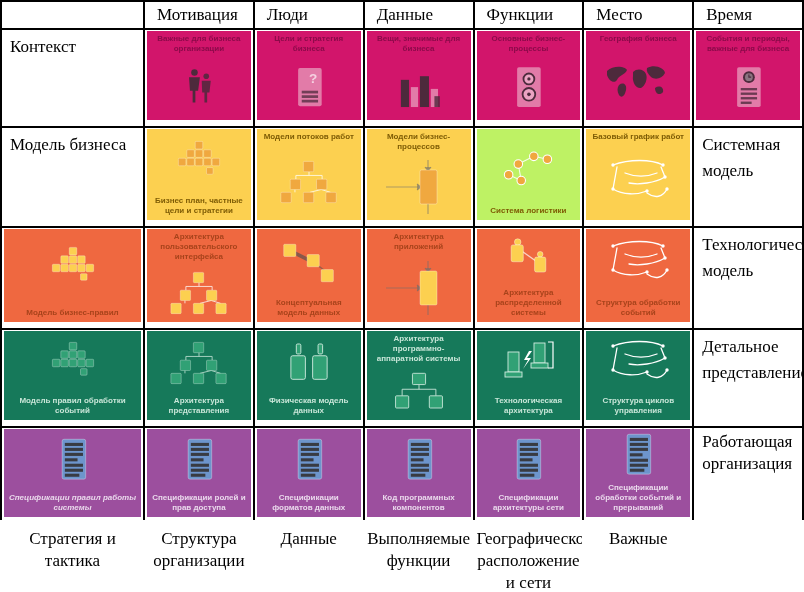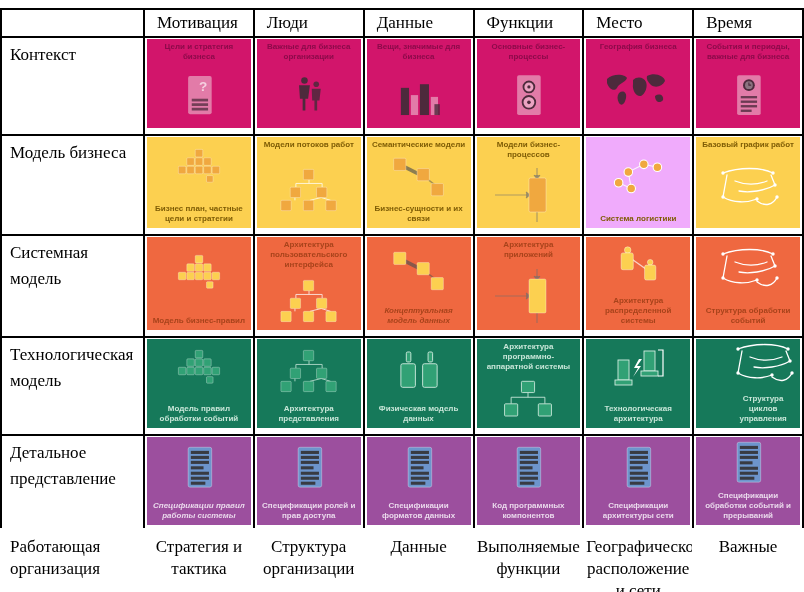--- a/index.html
+++ b/index.html
@@ -1,19 +1,19 @@
 <!DOCTYPE html>
 <html><head>
 <meta charset="utf-8">
 <style>
   html,body{margin:0;padding:0;background:#fff;}
   .frame{width:804px;height:592px;box-sizing:border-box;font-family:"Liberation Serif",serif;}
   .grid{width:804px;height:520px;box-sizing:border-box;border:2px solid #000;background:#000;
         display:grid;grid-template-columns:141px repeat(6,1fr);
-        grid-template-rows:26px 96px 98px 100px 96px 95px 65px;gap:2px;margin-top:8px;}
+        grid-template-rows:26px 96px 98px 100px 96px 95px 65px;gap:2px;}
   .cell{background:#fff;overflow:hidden;box-sizing:border-box;}
   .corner{background:#fff;}
   .colhead{display:flex;align-items:center;padding-left:12px;font-size:17px;color:#000;}
   .rowlabel{padding:4px 6px 0 8px;font-size:17px;line-height:1.55;color:#000;}
   .tilecell{padding:1px 2px 6px 2px;display:flex;}
   .tile{flex:1;display:flex;flex-direction:column;min-width:0;}
   .caption{font-family:"Liberation Sans",sans-serif;font-size:8px;font-weight:bold;
            text-align:center;line-height:1.25;padding:3px 3px 1px;}
   .caption.bottom{padding:1px 3px 4px;}
   .iconwrap{flex:1;display:flex;align-items:center;justify-content:center;min-height:0;}
@@ -40,45 +40,45 @@
       </div>
       <div class="cell colhead">
         <span>Место</span>
       </div>
       <div class="cell colhead">
         <span>Время</span>
       </div>
       <div class="cell rowlabel">Контекст</div>
       <div class="cell tilecell">
         <div class="tile" style="background: rgb(210, 21, 107);">
+          <div class="caption top" style="color: rgb(140, 10, 74);">Важные для бизнеса организации</div>
+          <div class="iconwrap">
+            <svg width="58" height="50" viewBox="0 0 64 50">
+      <g fill="#4d2a3c">
+                <circle cx="27" cy="8" r="3.6"></circle>
+      <path d="M21,13 h12 l-2,15 h-3 v13 h-3 v-13 h-3 Z"></path>
+              </g>
+      <g fill="#4d2a3c" opacity=".85">
+                <circle cx="40" cy="12" r="3.1"></circle>
+      <path d="M35,17 h10 l-1.5,13 h-2.5 v11 h-3 v-11 h-2.5 Z"></path>
+              </g>
+            </svg>
+          </div>
+        </div>
+      </div>
+      <div class="cell tilecell">
+        <div class="tile" style="background: rgb(210, 21, 107);">
           <div class="caption top" style="color: rgb(140, 10, 74);">Цели и стратегия бизнеса</div>
           <div class="iconwrap">
             <svg width="58" height="50" viewBox="0 0 64 50">
       <rect x="20" y="3" width="26" height="42" rx="2" fill="#e27ba8"></rect>
       <text x="32" y="20" font-size="15" font-weight="bold" fill="rgba(255,255,255,.65)" font-family="Liberation Sans,sans-serif">?</text>
       <rect x="24" y="28" width="18" height="3" fill="#4d2a3c" opacity=".75"></rect>
       <rect x="24" y="33" width="18" height="3" fill="#4d2a3c" opacity=".75"></rect>
       <rect x="24" y="38" width="18" height="3" fill="#4d2a3c" opacity=".75"></rect>
-            </svg>
-          </div>
-        </div>
-      </div>
-      <div class="cell tilecell">
-        <div class="tile" style="background: rgb(210, 21, 107);">
-          <div class="caption top" style="color: rgb(140, 10, 74);">Важные для бизнеса организации</div>
-          <div class="iconwrap">
-            <svg width="58" height="50" viewBox="0 0 64 50">
-      <g fill="#4d2a3c">
-                <circle cx="27" cy="8" r="3.6"></circle>
-      <path d="M21,13 h12 l-2,15 h-3 v13 h-3 v-13 h-3 Z"></path>
-              </g>
-      <g fill="#4d2a3c" opacity=".85">
-                <circle cx="40" cy="12" r="3.1"></circle>
-      <path d="M35,17 h10 l-1.5,13 h-2.5 v11 h-3 v-11 h-2.5 Z"></path>
-              </g>
             </svg>
           </div>
         </div>
       </div>
       <div class="cell tilecell">
         <div class="tile" style="background: rgb(210, 21, 107);">
           <div class="caption top" style="color: rgb(140, 10, 74);">Вещи, значимые для бизнеса</div>
           <div class="iconwrap">
             <svg width="58" height="50" viewBox="0 0 64 50">
       <rect x="12" y="16" width="9" height="30" fill="#4d2a3c"></rect>
@@ -171,49 +171,34 @@
               <rect x="40" y="20" width="11" height="11" rx="1" fill="#f0a83f" stroke="rgba(255,255,255,.45)" stroke-width="0.7"></rect>
       <rect x="2" y="34" width="11" height="11" rx="1" fill="#f0a83f" stroke="rgba(255,255,255,.45)" stroke-width="0.7"></rect>
               <rect x="26" y="34" width="11" height="11" rx="1" fill="#f0a83f" stroke="rgba(255,255,255,.45)" stroke-width="0.7"></rect>
               <rect x="50" y="34" width="11" height="11" rx="1" fill="#f0a83f" stroke="rgba(255,255,255,.45)" stroke-width="0.7"></rect>
             </svg>
           </div>
         </div>
       </div>
       <div class="cell tilecell">
         <div class="tile" style="background: rgb(252, 208, 80);">
-          <div class="caption top" style="color: rgb(126, 92, 5);">Семантические модели</div>
-          <div class="iconwrap">
-            <svg width="60" height="48" viewBox="0 0 64 46">
-      <line x1="16" y1="12" x2="34" y2="21" stroke="rgba(80,80,80,.65)" stroke-width="4"></line>
-      <line x1="42" y1="26" x2="50" y2="32" stroke="rgba(80,80,80,.5)" stroke-width="1.5"></line>
-      <rect x="5" y="3" width="13" height="13" rx="1" fill="#f0a83f" stroke="rgba(255,255,255,.45)" stroke-width="0.7"></rect>
-              <rect x="30" y="14" width="13" height="13" rx="1" fill="#f0a83f" stroke="rgba(255,255,255,.45)" stroke-width="0.7"></rect>
-              <rect x="45" y="30" width="13" height="13" rx="1" fill="#f0a83f" stroke="rgba(255,255,255,.45)" stroke-width="0.7"></rect>
-            </svg>
-          </div>
-          <div class="caption bottom" style="color: rgb(126, 92, 5);">Бизнес-сущности и их связи</div>
-        </div>
-      </div>
-      <div class="cell tilecell">
-        <div class="tile" style="background: rgb(252, 208, 80);">
           <div class="caption top" style="color: rgb(126, 92, 5);">Модели бизнес-процессов</div>
           <div class="iconwrap">
             <svg width="70" height="54" viewBox="0 0 70 54">
       <g stroke="rgba(110,110,110,.55)" stroke-width="1.2" fill="none">
       <path d="M2,27 H36 M44,0 V10 M44,44 V54"></path>
       <path d="M33,24 l4,3 l-4,3 M41,7 l3,4 l3,-4" fill="rgba(110,110,110,.55)"></path>
               </g>
       <rect x="36" y="10" width="17" height="34" rx="1.5" fill="#f0a83f" stroke="rgba(255,255,255,.4)" stroke-width="0.8"></rect>
             </svg>
           </div>
         </div>
       </div>
       <div class="cell tilecell">
-        <div class="tile" style="background: #f0abfc; align-items: center;">
+        <div class="tile" style="background: #bef264; align-items: center;">
           <div class="iconwrap">
             <svg width="62" height="46" viewBox="0 0 64 46">
       <g stroke="rgba(255,255,255,.85)" stroke-width="1.1">
       <line x1="12" y1="31" x2="25" y2="37"></line>
                 <line x1="25" y1="37" x2="22" y2="20"></line>
       <line x1="22" y1="20" x2="38" y2="12"></line>
                 <line x1="38" y1="12" x2="52" y2="15"></line>
               </g>
       <g fill="#f0a83f" stroke="#fff" stroke-width="1.1">
       <circle cx="12" cy="31" r="4.4"></circle>
@@ -294,21 +279,21 @@
         <div class="tile" style="background: rgb(239, 104, 64);">
           <div class="iconwrap">
             <svg width="60" height="48" viewBox="0 0 64 46">
       <line x1="16" y1="12" x2="34" y2="21" stroke="rgba(80,80,80,.65)" stroke-width="4"></line>
       <line x1="42" y1="26" x2="50" y2="32" stroke="rgba(80,80,80,.5)" stroke-width="1.5"></line>
       <rect x="5" y="3" width="13" height="13" rx="1" fill="#fcd050" stroke="rgba(255,255,255,.45)" stroke-width="0.7"></rect>
               <rect x="30" y="14" width="13" height="13" rx="1" fill="#fcd050" stroke="rgba(255,255,255,.45)" stroke-width="0.7"></rect>
               <rect x="45" y="30" width="13" height="13" rx="1" fill="#fcd050" stroke="rgba(255,255,255,.45)" stroke-width="0.7"></rect>
             </svg>
           </div>
-          <div class="caption bottom" style="color: rgb(168, 67, 27); font-style: italic;">Концептуальная модель данных</div>
+          <div class="caption bottom" style="color: rgb(168, 67, 27);">Концептуальная модель данных</div>
         </div>
       </div>
       <div class="cell tilecell">
         <div class="tile" style="background: rgb(239, 104, 64);">
           <div class="caption top" style="color: rgb(168, 67, 27);">Архитектура приложений</div>
           <div class="iconwrap">
             <svg width="70" height="54" viewBox="0 0 70 54">
       <g stroke="rgba(110,110,110,.55)" stroke-width="1.2" fill="none">
       <path d="M2,27 H36 M44,0 V10 M44,44 V54"></path>
       <path d="M33,24 l4,3 l-4,3 M41,7 l3,4 l3,-4" fill="rgba(110,110,110,.55)"></path>
@@ -440,21 +425,21 @@
                 <rect x="35" y="25" width="17" height="5"></rect>
               </g>
       <path d="M52,4 h5 v26 h-5" fill="none" stroke="#fff" stroke-width="1.2"></path>
       <path d="M33,13 L28,22 L32,22 L27,31 L35,20 L31,20 L36,13 Z" fill="#fff"></path>
             </svg>
           </div>
           <div class="caption bottom" style="color: rgb(200, 230, 216);">Технологическая архитектура</div>
         </div>
       </div>
       <div class="cell tilecell">
-        <div class="tile" style="background: rgb(22, 121, 90); padding-left: 30px;">
+        <div class="tile" style="background: rgb(22, 121, 90);">
           <div class="iconwrap">
             <svg width="72" height="50" viewBox="0 0 70 50">
       <g fill="none" stroke="#fff" stroke-width="1.3" stroke-linecap="round">
       <path d="M10,8 C26,2 48,2 60,8"></path>
       <path d="M14,10 L10,32 C20,38 34,38 44,34"></path>
       <path d="M58,10 L62,20 C52,26 36,28 26,26"></path>
       <path d="M22,16 C32,20 44,20 54,16"></path>
       <path d="M44,36 C52,42 60,40 64,32"></path>
               </g>
       <g fill="#fff">

